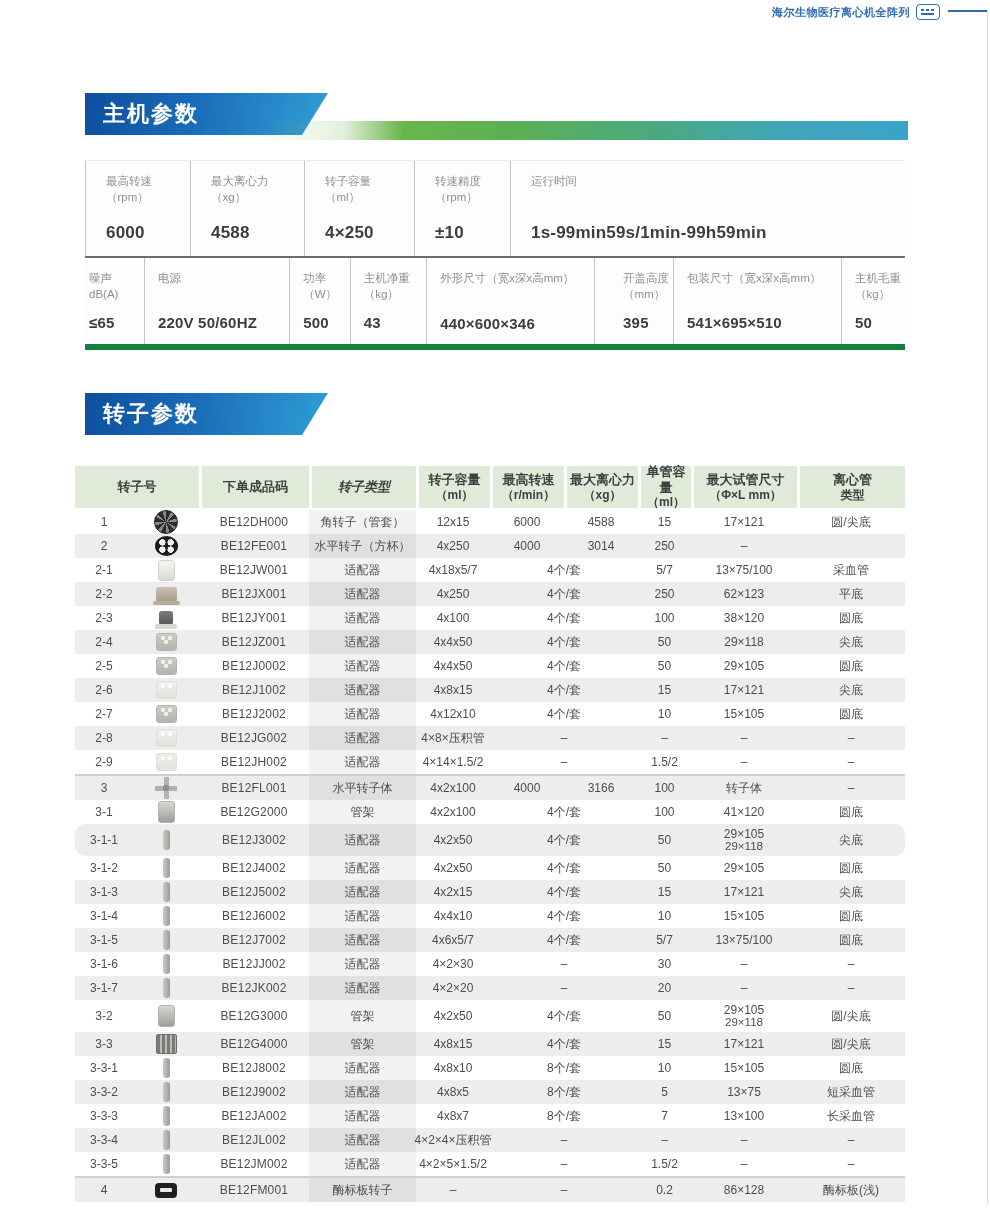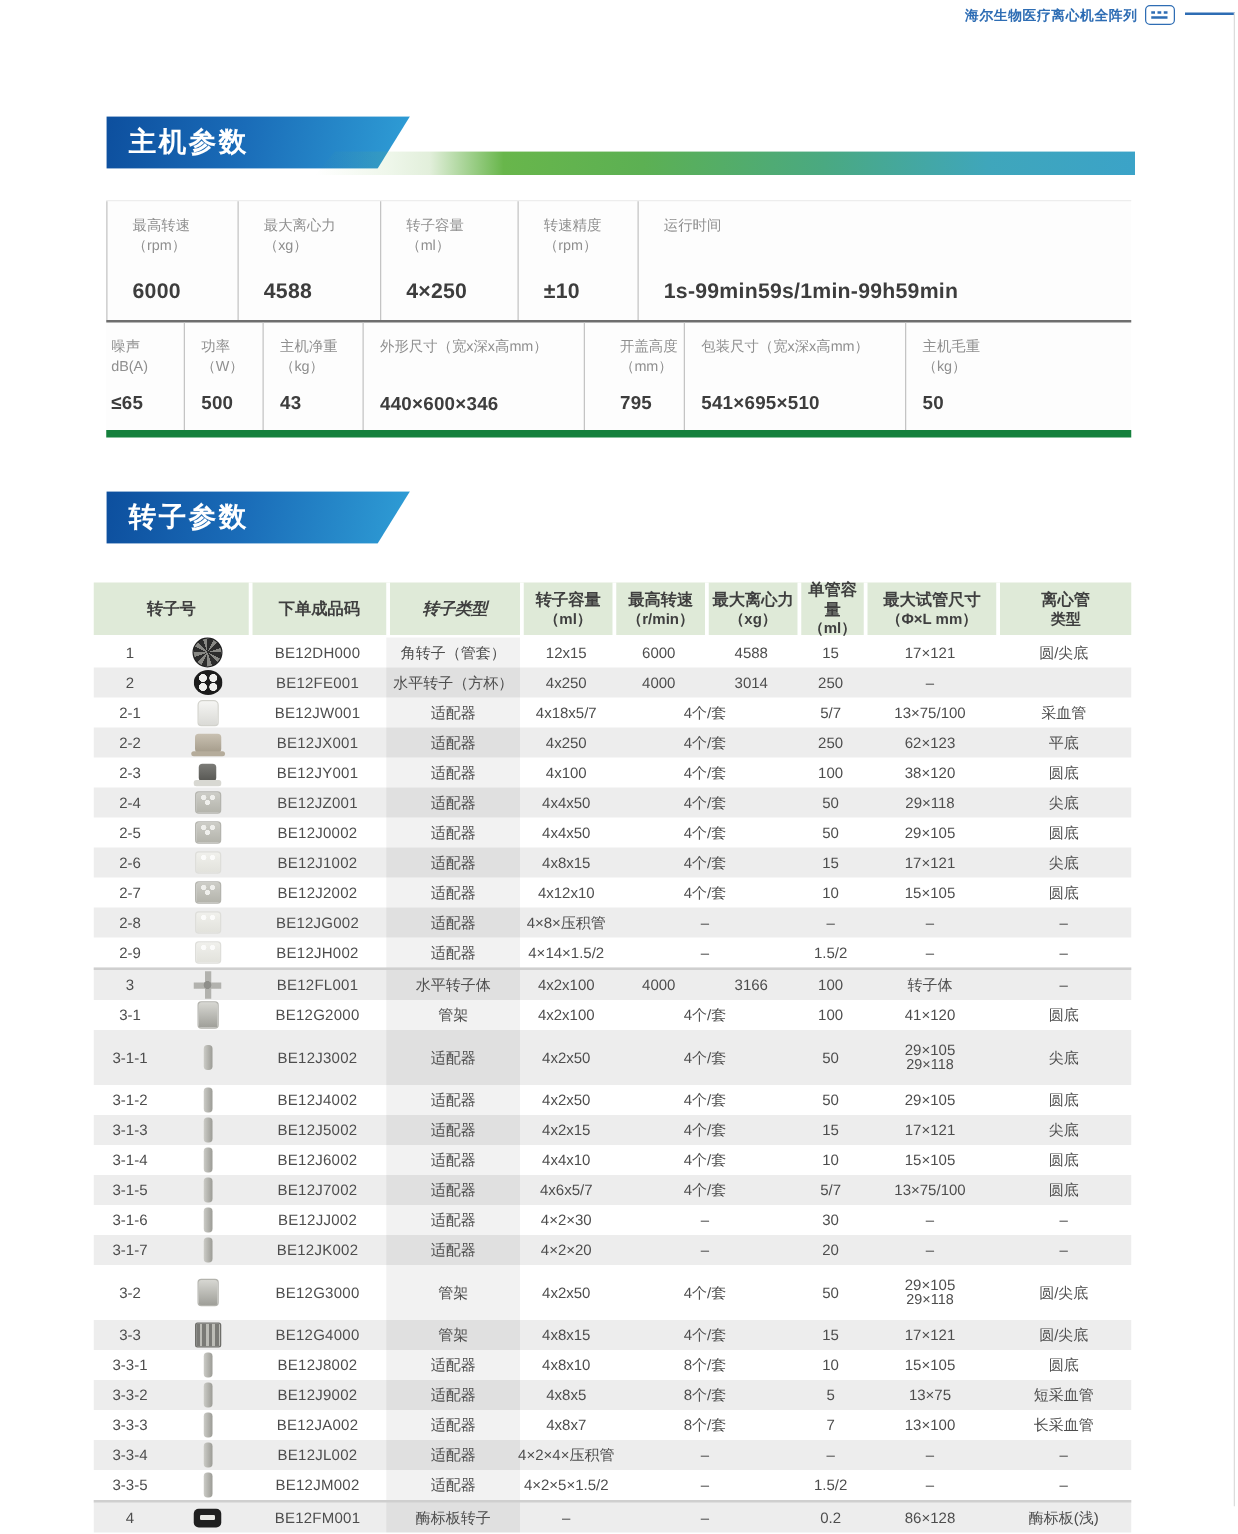--- a/index.html
+++ b/index.html
@@ -51,21 +51,21 @@
 
   
   .rtable{position:absolute;left:75px;top:466px;width:830px;}
   .rt-head{display:flex;background:#dfead8;height:42px;}
   .rt-hcell{box-sizing:border-box;display:flex;flex-direction:column;align-items:center;justify-content:center;
     font-size:13px;font-weight:bold;color:#3f3f3f;line-height:1.2;text-align:center;}
   .rt-hcell + .rt-hcell{border-left:3px solid #ffffff;}
   .rt-hsub{font-size:12px;}
   .rt-body{margin-top:2px;}
   .trow{display:flex;align-items:stretch;height:24px;}
-  .trow.tall{height:44px;}
+  .trow.tall{height:32px;border-radius:10px;}
   .trow.alt{background:#ededed;}
   .trow.sep{border-top:2px solid #cfcfcf;}
   .tcell{box-sizing:border-box;display:flex;align-items:center;justify-content:center;
     font-size:12px;color:#4d4d4d;text-align:center;white-space:nowrap;}
   .c-no{width:58px;}
   .c-icon{width:66px;}
   .c-code{width:110px;letter-spacing:.2px;}
   .c-type{width:107px;background:rgba(0,0,0,.05);}
   .c-cap{width:74px;}
   .c-speed{width:74px;}
@@ -175,20 +175,26 @@
       </div>
     </div>
   <div class="spec-row spec-row2">
       <div class="spec-cell first" style="width: 62px;">
         <div class="spec-label">
           <div class="lab-line">噪声</div>
           <div class="lab-line">dB(A)</div>
         </div>
         <div class="spec-value">≤65</div>
       </div>
+      <div class="spec-cell divided" style="width: 153px;">
+        <div class="spec-label">
+          <div class="lab-line">电源</div>
+        </div>
+        <div class="spec-value">220V 50/60HZ</div>
+      </div>
       <div class="spec-cell divided" style="width: 63px;">
         <div class="spec-label">
           <div class="lab-line">功率</div>
           <div class="lab-line lab-unit">（W）</div>
         </div>
         <div class="spec-value">500</div>
       </div>
       <div class="spec-cell divided" style="width: 80px;">
         <div class="spec-label">
           <div class="lab-line">主机净重</div>
@@ -200,21 +206,21 @@
         <div class="spec-label">
           <div class="lab-line">外形尺寸（宽x深x高mm）</div>
         </div>
         <div class="spec-value">440×600×346</div>
       </div>
       <div class="spec-cell divided" style="width: 80px; padding-left: 28px;">
         <div class="spec-label">
           <div class="lab-line">开盖高度</div>
           <div class="lab-line lab-unit">（mm）</div>
         </div>
-        <div class="spec-value">795</div>
+        <div class="spec-value">395</div>
       </div>
       <div class="spec-cell divided" style="width: 177px;">
         <div class="spec-label">
           <div class="lab-line">包装尺寸（宽x深x高mm）</div>
         </div>
         <div class="spec-value">541×695×510</div>
       </div>
       <div class="spec-cell divided" style="flex: 1 1 0%;">
         <div class="spec-label">
           <div class="lab-line">主机毛重</div>

